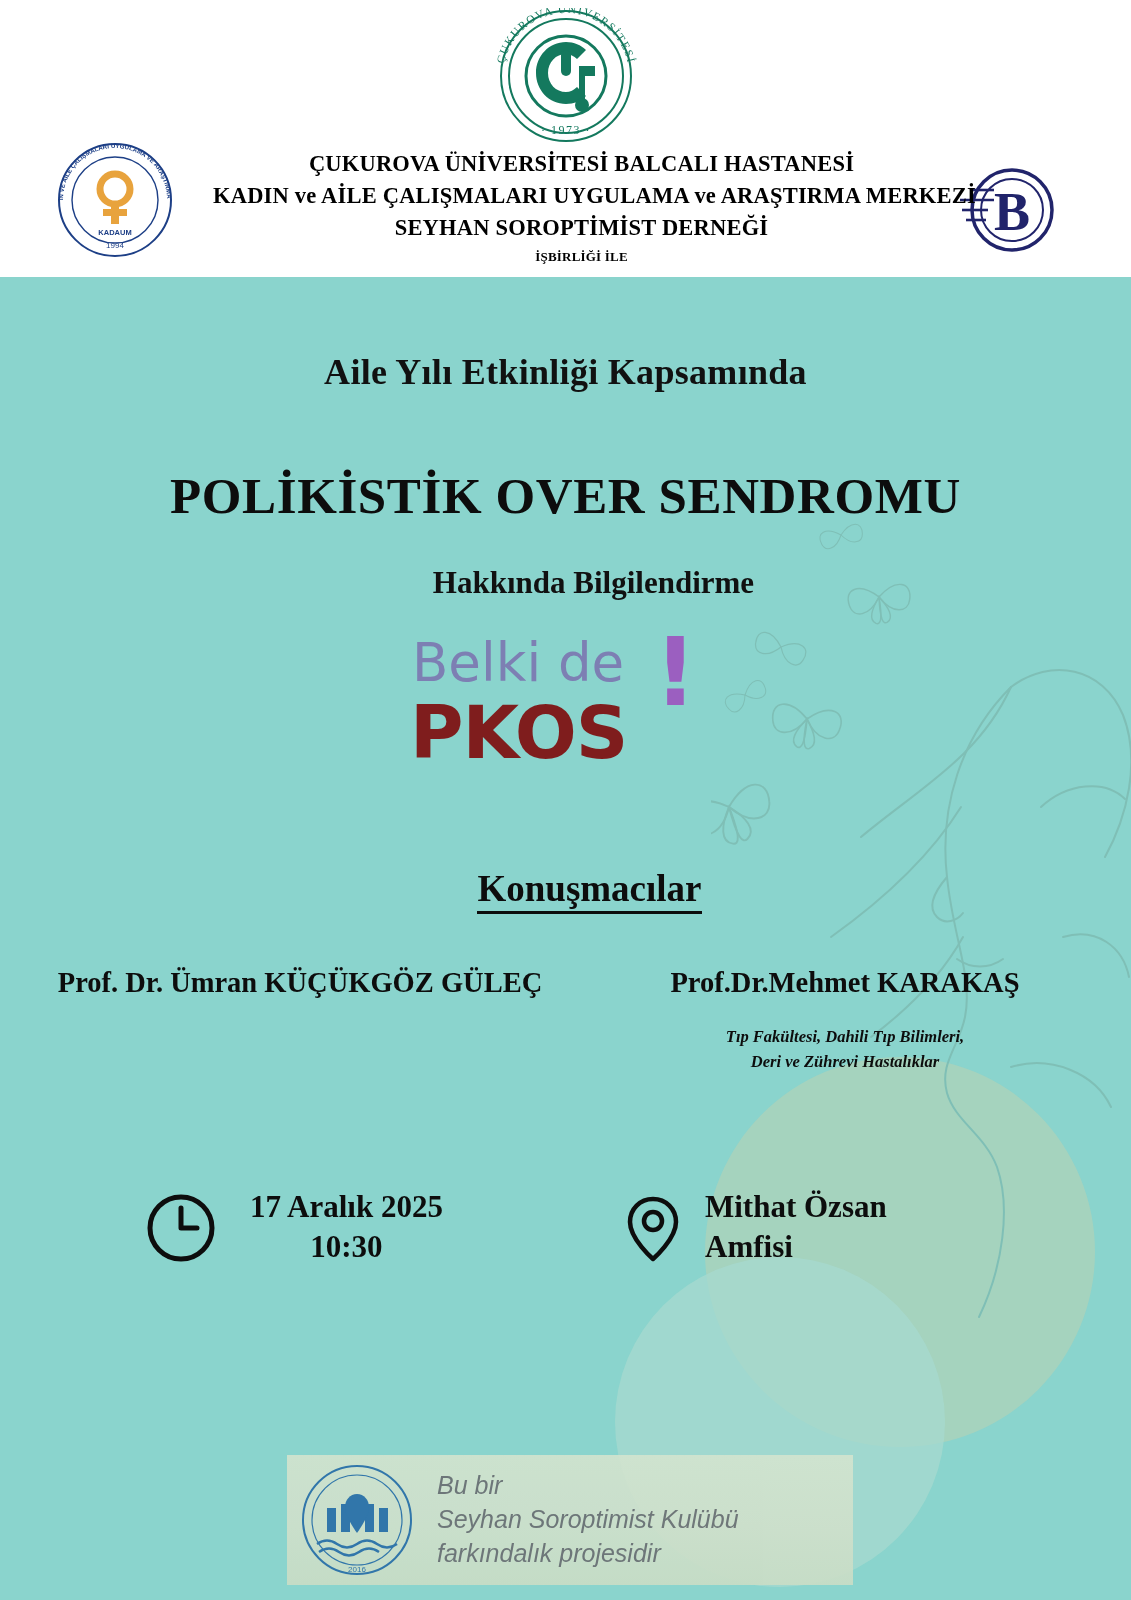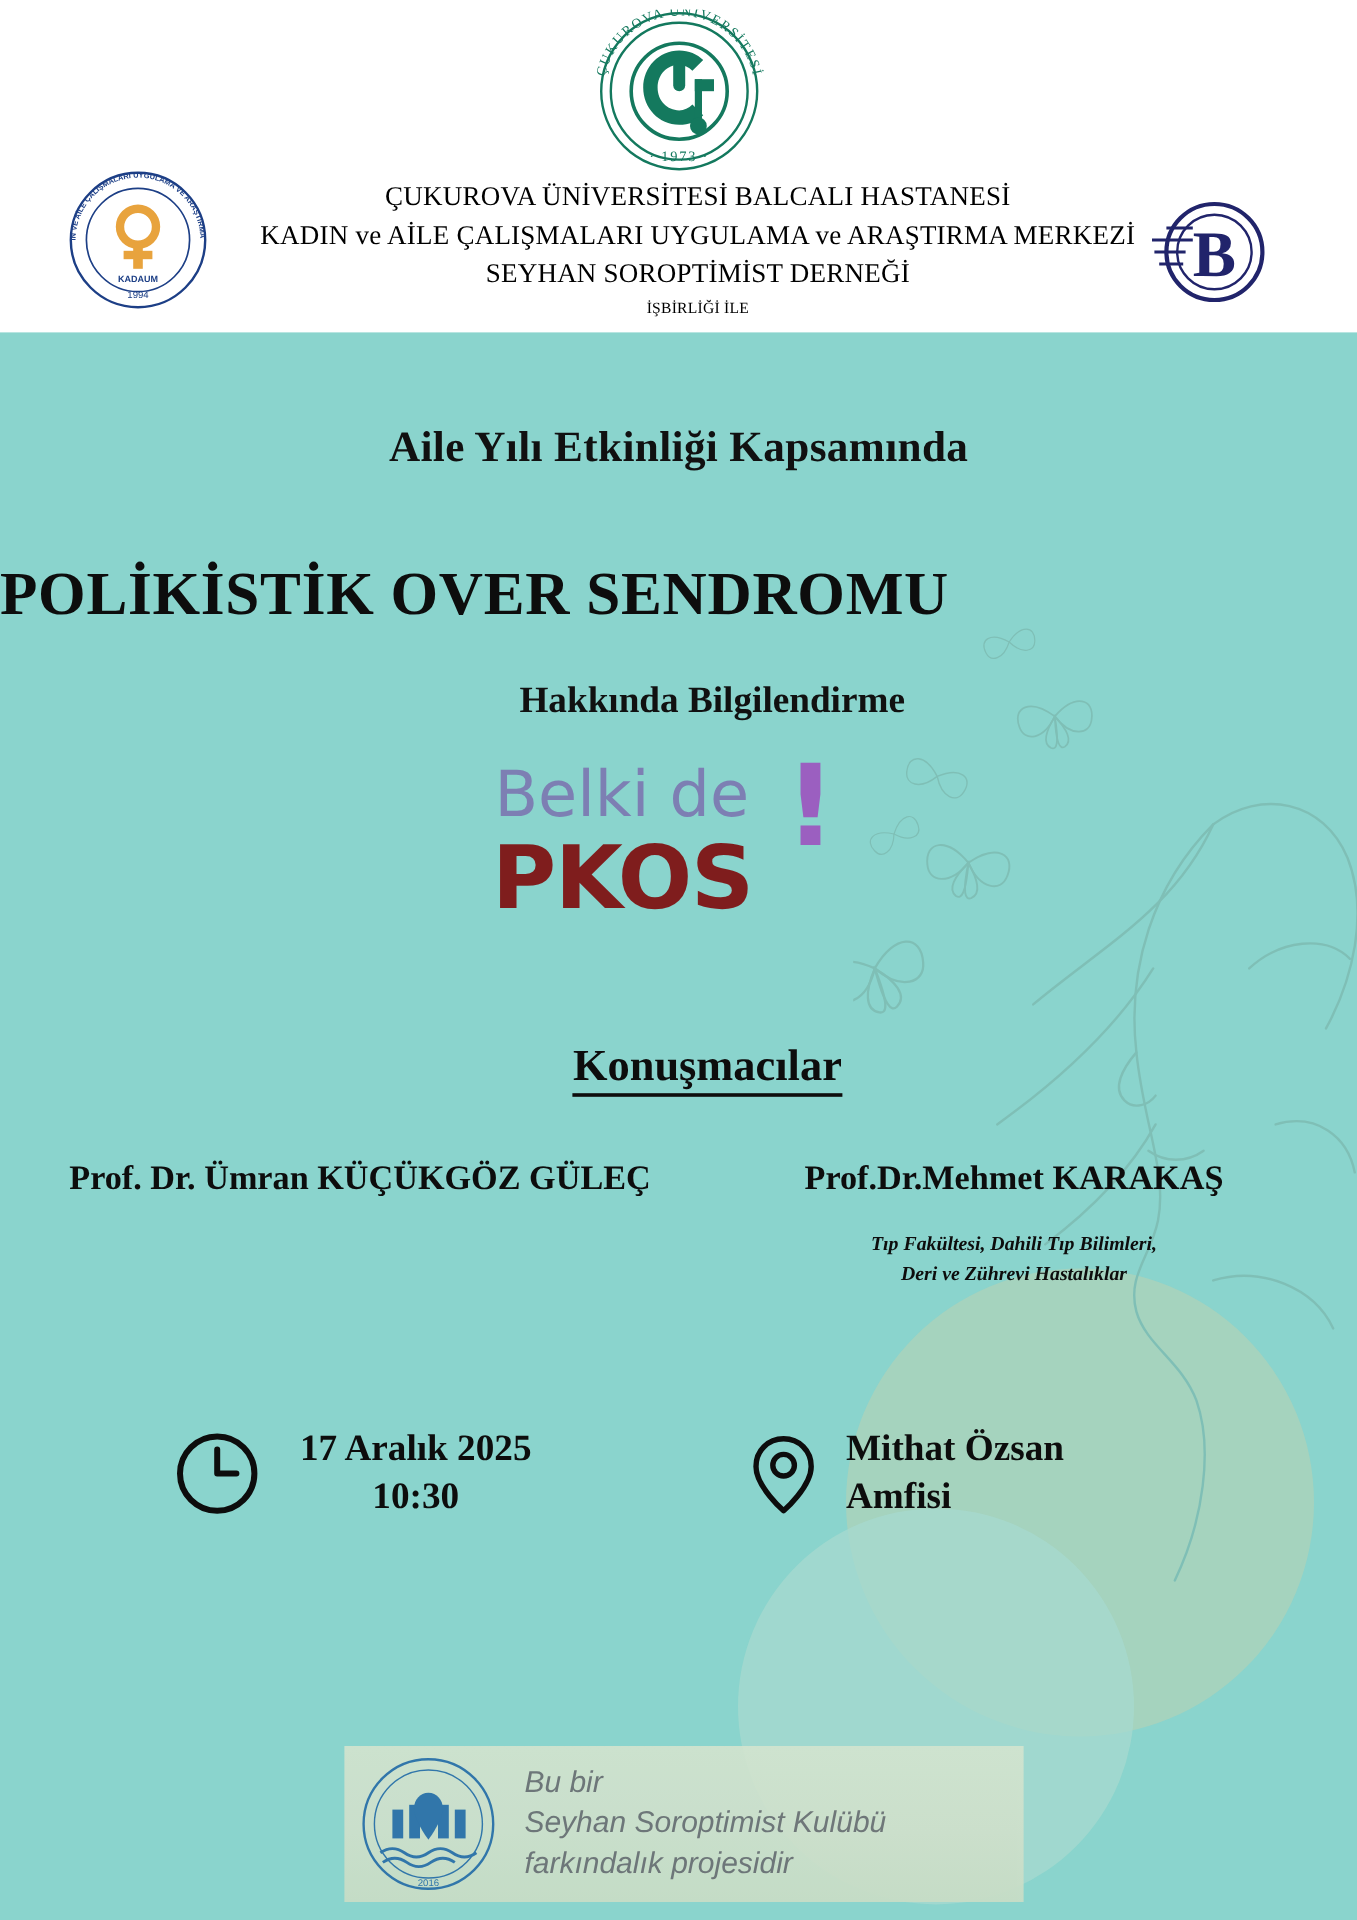--- a/index.html
+++ b/index.html
@@ -46,21 +46,21 @@
   }
   .header-text {
     position: absolute;
     left: 180px; top: 148px;
     width: 770px;
     text-align: center;
     font-family: "Liberation Serif", serif;
     color: #000000;
   }
   .header-text .line {
-    font-weight: normal;
+    font-weight: bold;
     font-size: 22.5px;
     letter-spacing: 0.2px;
     line-height: 1.43;
     white-space: nowrap;
     margin-left: 33px;
   }
   .header-text .line.small {
     font-size: 13px;
     line-height: 1.6;
     margin-top: 2px;
@@ -112,21 +112,21 @@
     font-family: "Liberation Serif", serif;
     font-weight: bold;
     font-size: 36px;
     color: #111111;
     letter-spacing: 0.3px;
   }
   .main-title {
     position: absolute;
     left: 0; top: 190px;
     width: 1131px;
-    text-align: left;
+    text-align: center;
     font-family: "Liberation Serif", serif;
     font-weight: bold;
     font-size: 51px;
     color: #0d0d0d;
     letter-spacing: 0.6px;
   }
   .subtitle {
     position: absolute;
     left: 0; top: 288px;
     width: 1131px;

